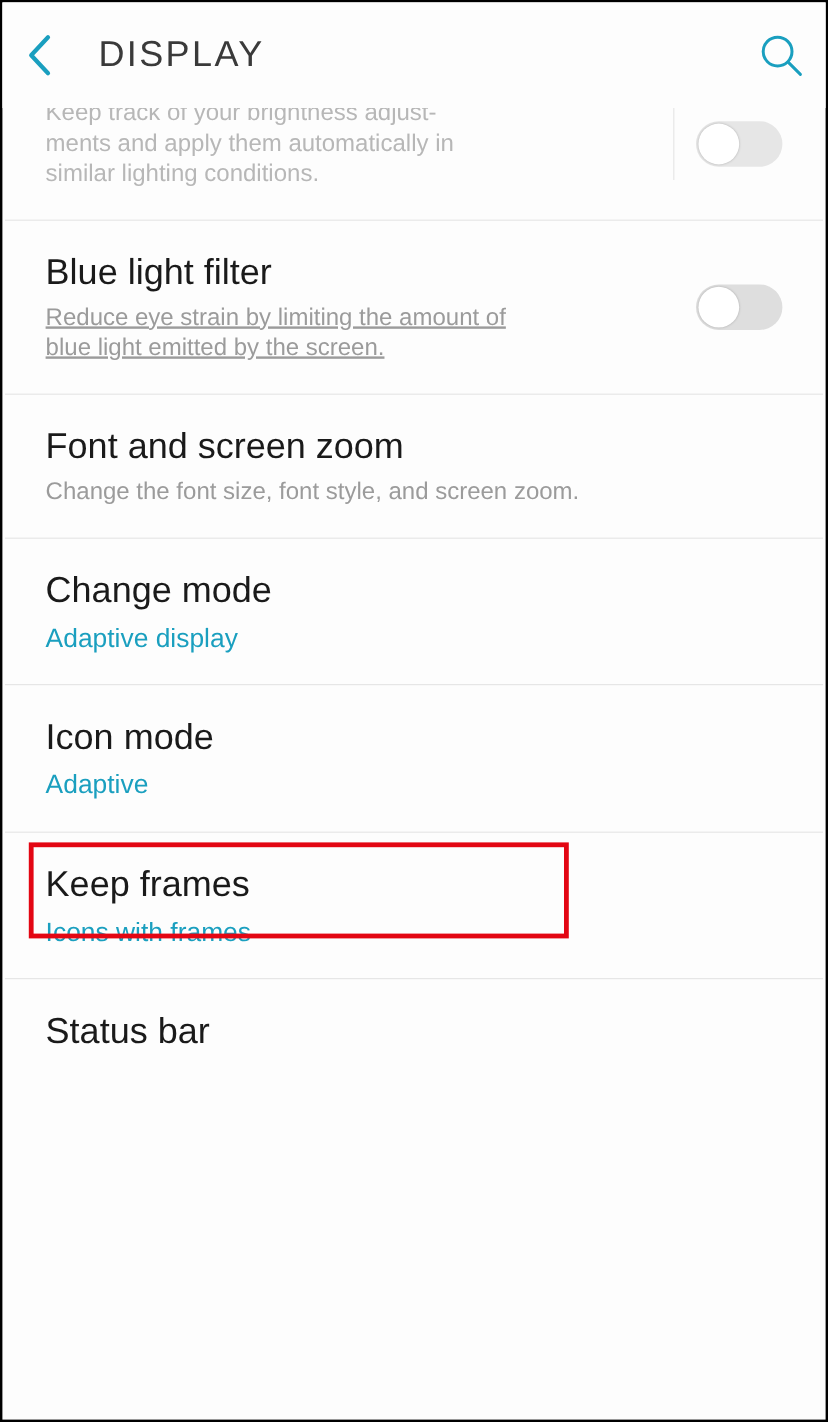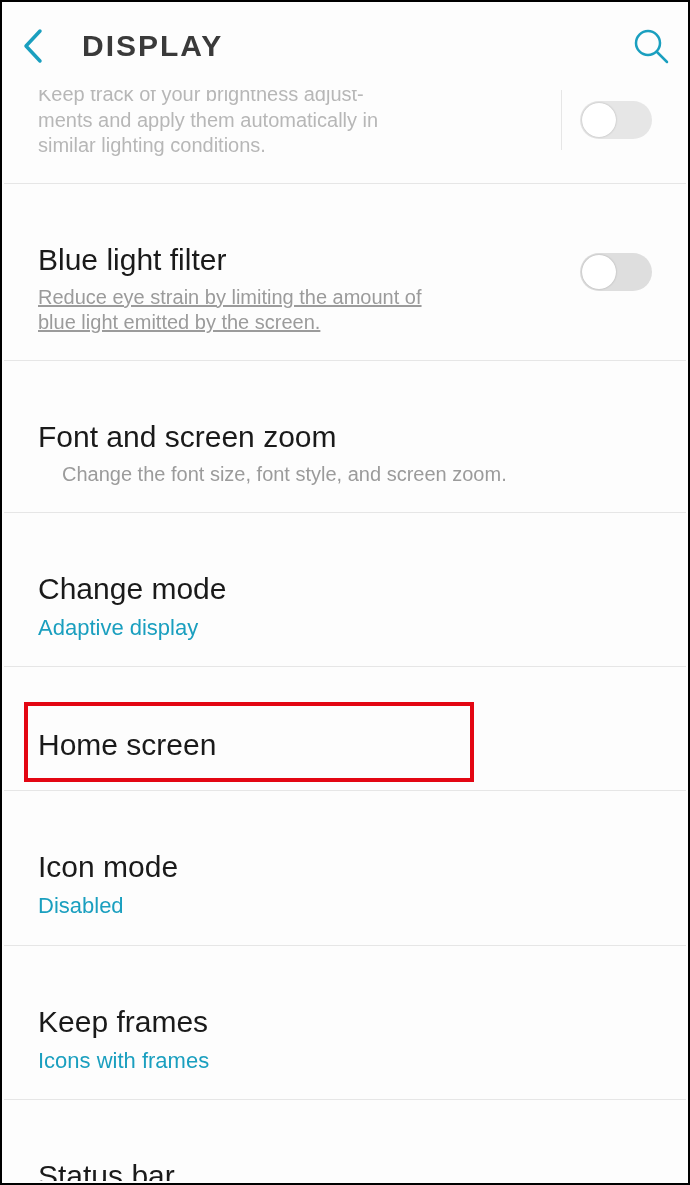--- a/index.html
+++ b/index.html
@@ -21,21 +21,21 @@
     z-index: 5;
   }
   .back-btn {
     width: 44px;
     display: flex;
     align-items: center;
     justify-content: flex-start;
   }
   .title {
     font-size: 30px;
-    font-weight: 700;
+    font-weight: 400;
     letter-spacing: 2px;
     color: #3a3a3a;
     margin-left: 18px;
   }
   .search-btn {
     margin-left: auto;
     width: 44px;
     display: flex;
     justify-content: flex-end;
     align-items: center;
@@ -59,21 +59,20 @@
   .row-flex {
     display: flex;
     align-items: center;
   }
   .row-text { flex: 1 1 auto; }
   .row-title {
     font-size: 30px;
     color: #1a1a1a;
     line-height: 1.3;
     margin-bottom: 6px;
-    margin-top: 32px;
   }
   .row-title.only { margin-bottom: 0; }
   .row-desc {
     font-size: 20px;
     color: #9b9b9b;
     line-height: 1.28;
     max-width: 540px;
   }
   .row-value {
     font-size: 22px;
@@ -150,35 +149,32 @@
         <div class="row-title">Blue light filter</div>
         <div class="row-desc" style="max-width:390px;text-decoration:underline;">Reduce eye strain by limiting the amount of blue light emitted by the screen.</div>
       </div>
       <div class="toggle">
         <div class="knob"></div>
       </div>
     </div>
 
     <div class="row">
       <div class="row-title">Font and screen zoom</div>
-      <div class="row-desc" style="max-width:600px;margin-left:24px;">Change the font size, font style, and screen zoom.</div>
+      <div class="row-desc" style="max-width:600px;">Change the font size, font style, and screen zoom.</div>
     </div>
 
     <div class="row">
       <div class="row-title">Change mode</div>
       <div class="row-value">Adaptive display</div>
     </div>
 
-    <div class="row" style="padding-top:26px;padding-bottom:26px;">
-      <div class="row-title only">Home screen</div>
-    </div>
 
     <div class="row">
       <div class="row-title">Icon mode</div>
-      <div class="row-value">Disabled</div>
+      <div class="row-value">Adaptive</div>
     </div>
 
     <div class="row">
       <div class="row-title">Keep frames</div>
       <div class="row-value">Icons with frames</div>
     </div>
 
     <div class="row">
       <div class="row-title only">Status bar</div>
     </div>

